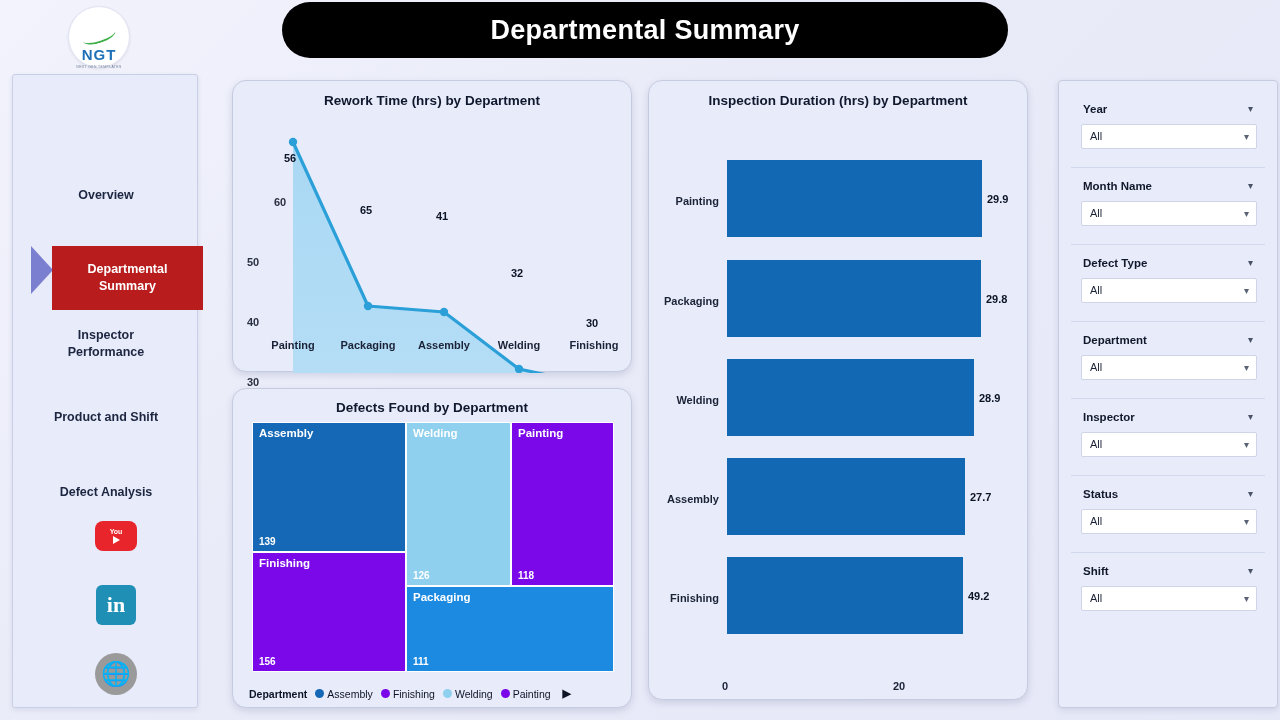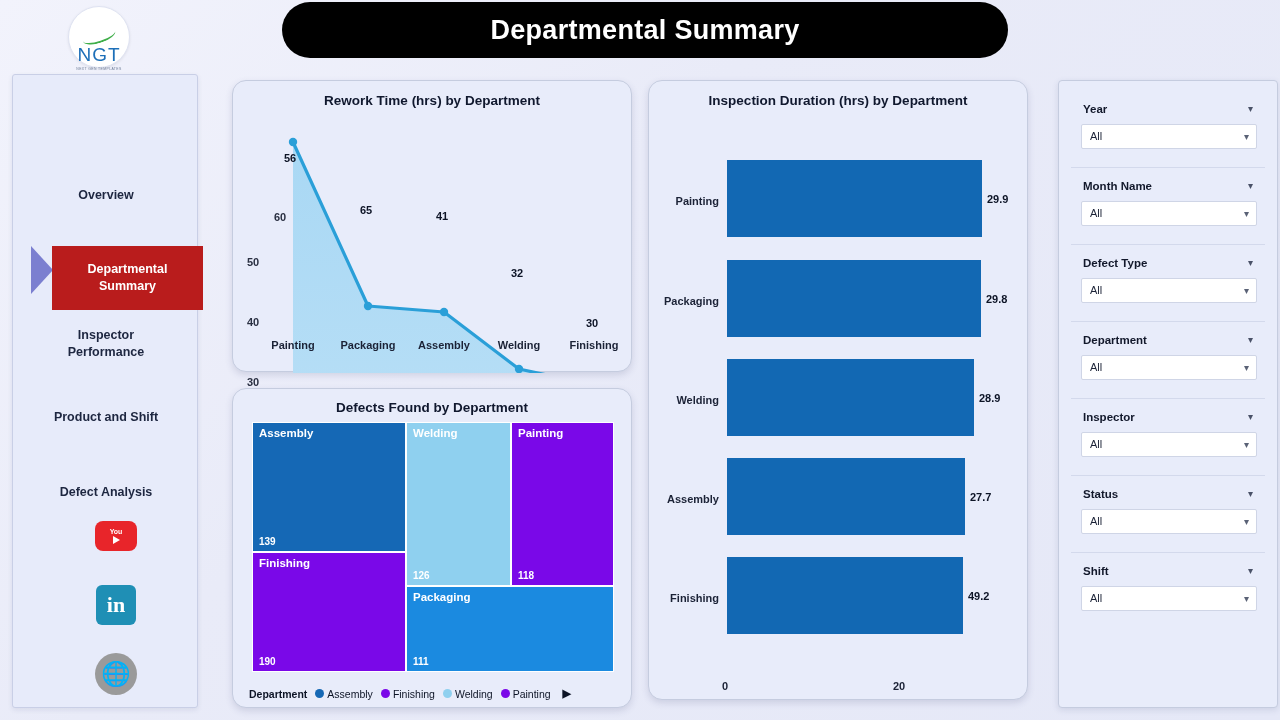--- a/index.html
+++ b/index.html
@@ -23,21 +23,21 @@
   }
   .logo-circle {
     width: 62px; height: 62px; border-radius: 50%;
     background: #ffffff;
     border: 1px solid #dfe3f2;
     display: flex; flex-direction: column;
     align-items: center; justify-content: center;
     box-shadow: 0 1px 3px rgba(0,0,0,.08);
   }
   .logo-text {
-    font-size: 19px; font-weight: normal; color: #1d6fb8;
+    font-size: 15px; font-weight: bold; color: #1d6fb8;
     letter-spacing: 1px; line-height: 1; margin-top: 42px;
   }
   .logo-sub {
     font-size: 3.4px; color: #6b7b95; margin-top: 3px;
     letter-spacing: .4px;
   }
   .logo-swoosh {
     position: absolute; width: 34px; height: 14px;
     border-radius: 50%;
     border-bottom: 2px solid #3fae49;
@@ -297,21 +297,21 @@
       <div class="li-box">in</div>
     </div>
     <div class="social social-web">
       <div class="web-box">🌐</div>
     </div>
   </div>
 
   <div class="card" id="line-card">
     <div class="card-title">Rework Time (hrs) by Department</div>
 
-    <div class="axis-label" style="left:14px; top:130px;padding-left:27px;">60</div>
+    <div class="axis-label" style="left:14px; top:115px;padding-left:27px;">60</div>
     <div class="axis-label" style="left:14px; top:175px;">50</div>
     <div class="axis-label" style="left:14px; top:235px;">40</div>
     <div class="axis-label" style="left:14px; top:295px;">30</div>
 
     <svg width="400" height="292" style="position:absolute;left:0;top:0;">
       <defs>
         <linearGradient id="areafill" x1="0" y1="0" x2="0" y2="1">
           <stop offset="0%" stop-color="#a9d8f4"></stop>
           <stop offset="100%" stop-color="#b6def6"></stop>
         </linearGradient>
@@ -341,21 +341,21 @@
   <div class="card" id="tree-card">
     <div class="card-title">Defects Found by Department</div>
 
     <div class="tm" style="left:19px; top:33px; width:154px; height:130px; background:#1568b5;">
       <div class="tm-name">Assembly</div>
       <div class="tm-val">139</div>
     </div>
 
     <div class="tm" style="left:19px; top:163px; width:154px; height:120px; background:#7a08e8;">
       <div class="tm-name">Finishing</div>
-      <div class="tm-val">190</div>
+      <div class="tm-val">156</div>
     </div>
 
     <div class="tm" style="left:173px; top:33px; width:105px; height:164px; background:#8fd0ef;">
       <div class="tm-name">Welding</div>
       <div class="tm-val">126</div>
     </div>
 
     <div class="tm" style="left:278px; top:33px; width:103px; height:164px; background:#7a08e8;">
       <div class="tm-name">Painting</div>
       <div class="tm-val">118</div>

